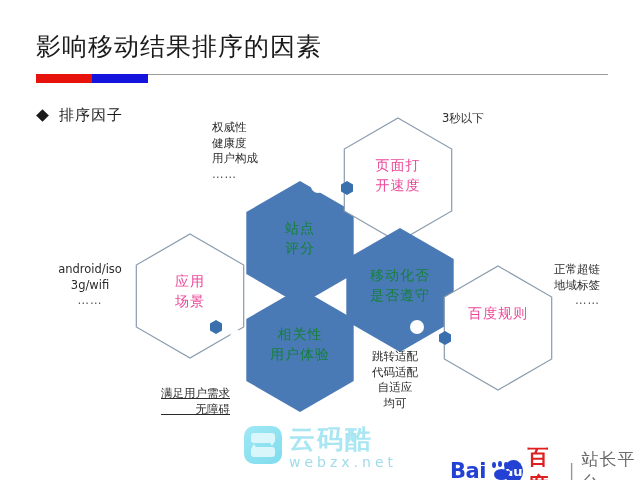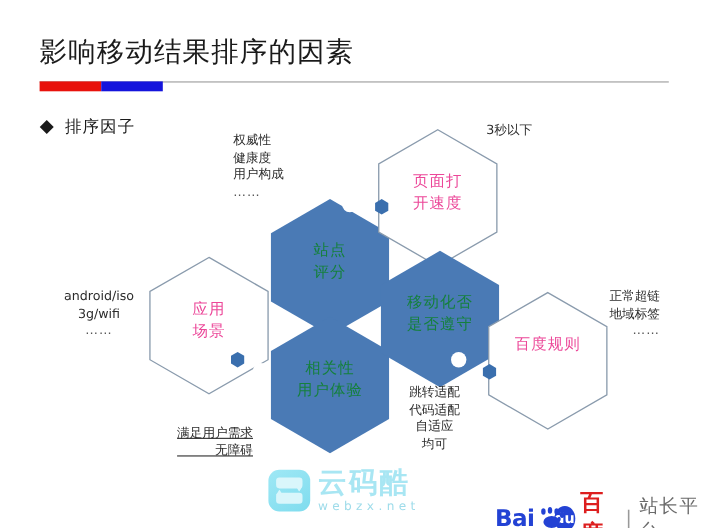--- a/index.html
+++ b/index.html
@@ -54,35 +54,35 @@
     color:#2b2b2b;
     line-height:1.35;
     white-space:nowrap;
   }
   .anno.left{text-align:left;}
   .anno.right{text-align:right;}
   .anno.center{text-align:center;}
   .anno .dots{color:#555;letter-spacing:1px;}
 
   
-  .watermark{position:absolute;left:244px;top:426px;display:flex;align-items:center;gap:7px;}
+  .watermark{position:absolute;left:244px;top:426px;display:flex;gap:7px;}
   .wm-icon{
     width:38px;height:38px;border-radius:10px;
     background:linear-gradient(145deg,#9fe8f5,#7fdcee);
     position:relative;
   }
   .wm-bar{position:absolute;background:#d9f6fb;border-radius:3px;}
   .wm-b1{left:7px;top:7px;width:24px;height:10px;}
   .wm-b2{left:7px;top:21px;width:24px;height:10px;}
   .wm-tick{position:absolute;background:#d9f6fb;}
   .wm-t1{left:25px;top:15px;width:6px;height:5px;clip-path:polygon(0 0,100% 0,50% 100%);}
   .wm-t2{left:7px;top:18px;width:6px;height:5px;clip-path:polygon(0 100%,100% 100%,50% 0);}
   .wm-text{display:flex;flex-direction:column;line-height:1;}
   .wm-cn{font-size:26px;color:#a8e6f3;letter-spacing:2px;font-weight:bold;}
-  .wm-en{font-size:11px;color:#9fdcea;letter-spacing:4px;margin-top:3px;}
+  .wm-en{font-size:14px;color:#9fdcea;letter-spacing:4px;margin-top:3px;}
 
   
   .baidu{position:absolute;left:450px;top:443px;display:flex;align-items:center;gap:5px;}
   .bd-bai{font-size:21px;font-weight:bold;color:#2342d4;font-family:"DejaVu Sans","Liberation Sans",sans-serif;letter-spacing:-.5px;}
   .bd-paw{position:relative;width:22px;height:21px;}
   .bd-paw i{position:absolute;background:#2342d4;border-radius:50%;display:block;}
   .bd-p1{left:1px;top:1px;width:4px;height:6px;}
   .bd-p2{left:7px;top:0px;width:4px;height:6px;}
   .bd-p3{left:13px;top:1px;width:4px;height:6px;}
   .bd-p4{left:18px;top:4px;width:4px;height:6px;}
@@ -140,21 +140,21 @@
       <div>评分</div>
     </div>
     <div class="hexlabel on-open" style="left:344px;top:156px;width:108px;">
       <div>页面打</div>
       <div>开速度</div>
     </div>
     <div class="hexlabel on-open" style="left:136px;top:272px;width:108px;">
       <div>应用</div>
       <div>场景</div>
     </div>
-    <div class="hexlabel on-solid" style="left:246px;top:326px;width:108px;">
+    <div class="hexlabel on-solid" style="left:246px;top:326px;width:108px;font-family:Liberation Mono, monospace;">
       <div>相关性</div>
       <div>用户体验</div>
     </div>
     <div class="hexlabel on-solid" style="left:346px;top:266px;width:108px;">
       <div>移动化否</div>
       <div>是否遵守</div>
     </div>
     <div class="hexlabel on-open" style="left:444px;top:304px;width:108px;">
       <div>百度规则</div>
     </div>

